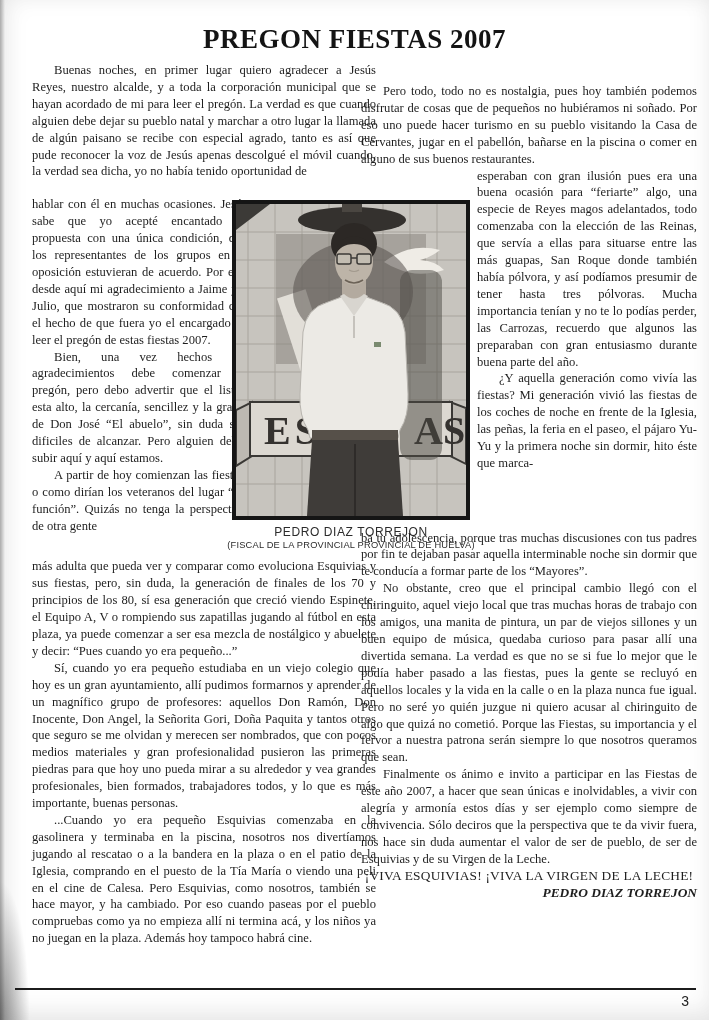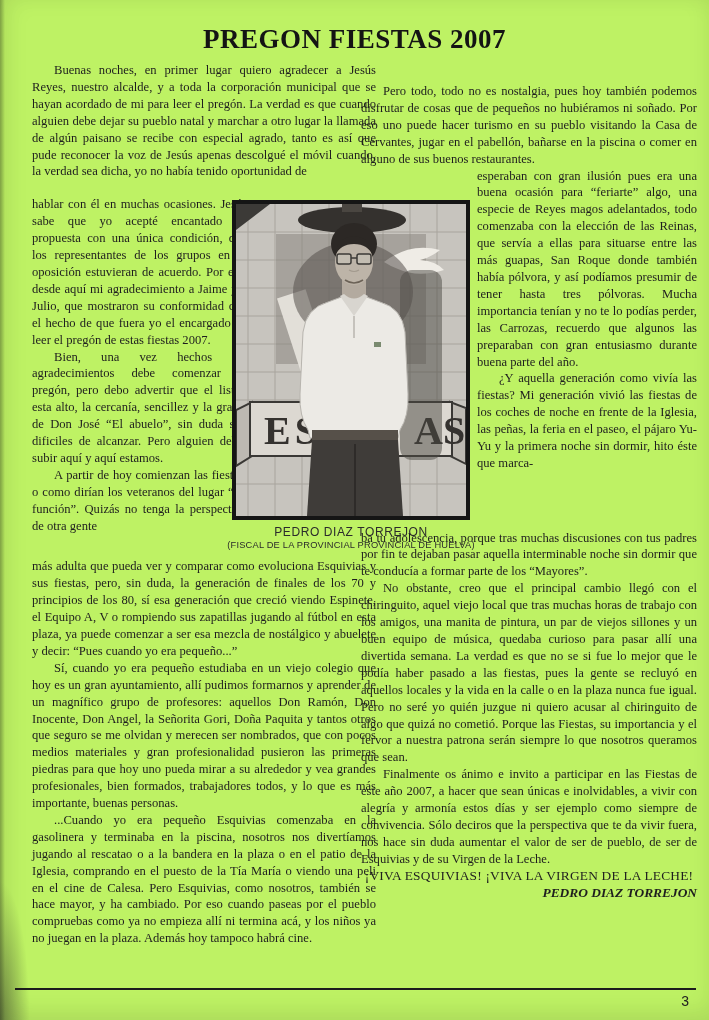--- a/index.html
+++ b/index.html
@@ -1,18 +1,18 @@
 <!DOCTYPE html>
 <html><head>
 <meta charset="utf-8">
 <style>
   html,body{margin:0;padding:0;background:#b9b7b2;}
   .page{
     position:relative;width:709px;height:1020px;margin:0 auto;
-    background:#bef264;overflow:hidden;
+    background:#ffffff;overflow:hidden;
     box-shadow:inset 0 -10px 24px rgba(0,0,0,.07), inset 10px 0 22px rgba(0,0,0,.05);
     font-family:"Liberation Serif",serif;color:#1e1e1e;
   }
   .edge-shade{position:absolute;left:0;top:0;bottom:0;width:5px;
     background:linear-gradient(to right,rgba(0,0,0,.28),transparent);}
   .smudge{position:absolute;left:0;bottom:0;width:30px;height:140px;
     background:radial-gradient(ellipse at left bottom,rgba(35,35,35,.5),transparent 70%);}
   .title{
     position:absolute;top:24px;left:0;right:0;text-align:center;
     font-weight:bold;font-size:27px;letter-spacing:.5px;color:#141414;

